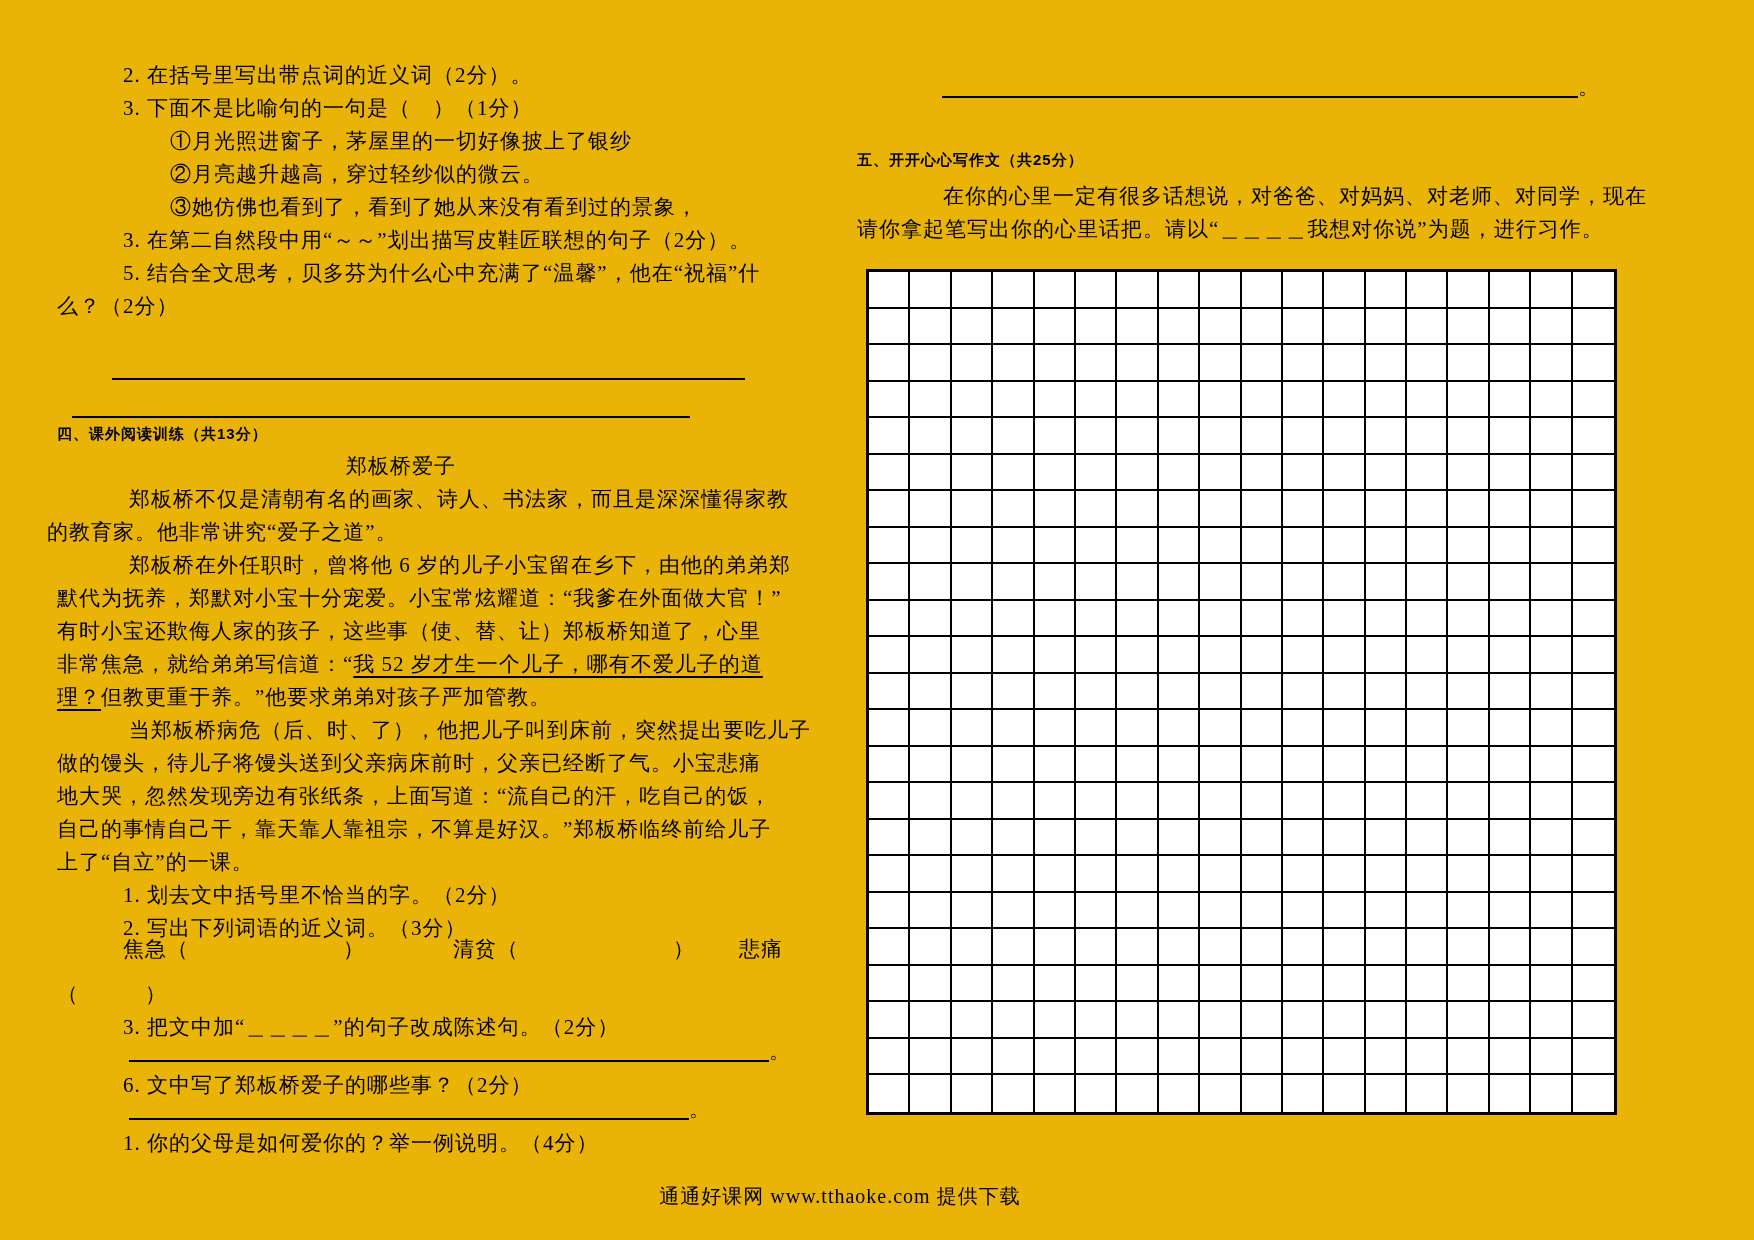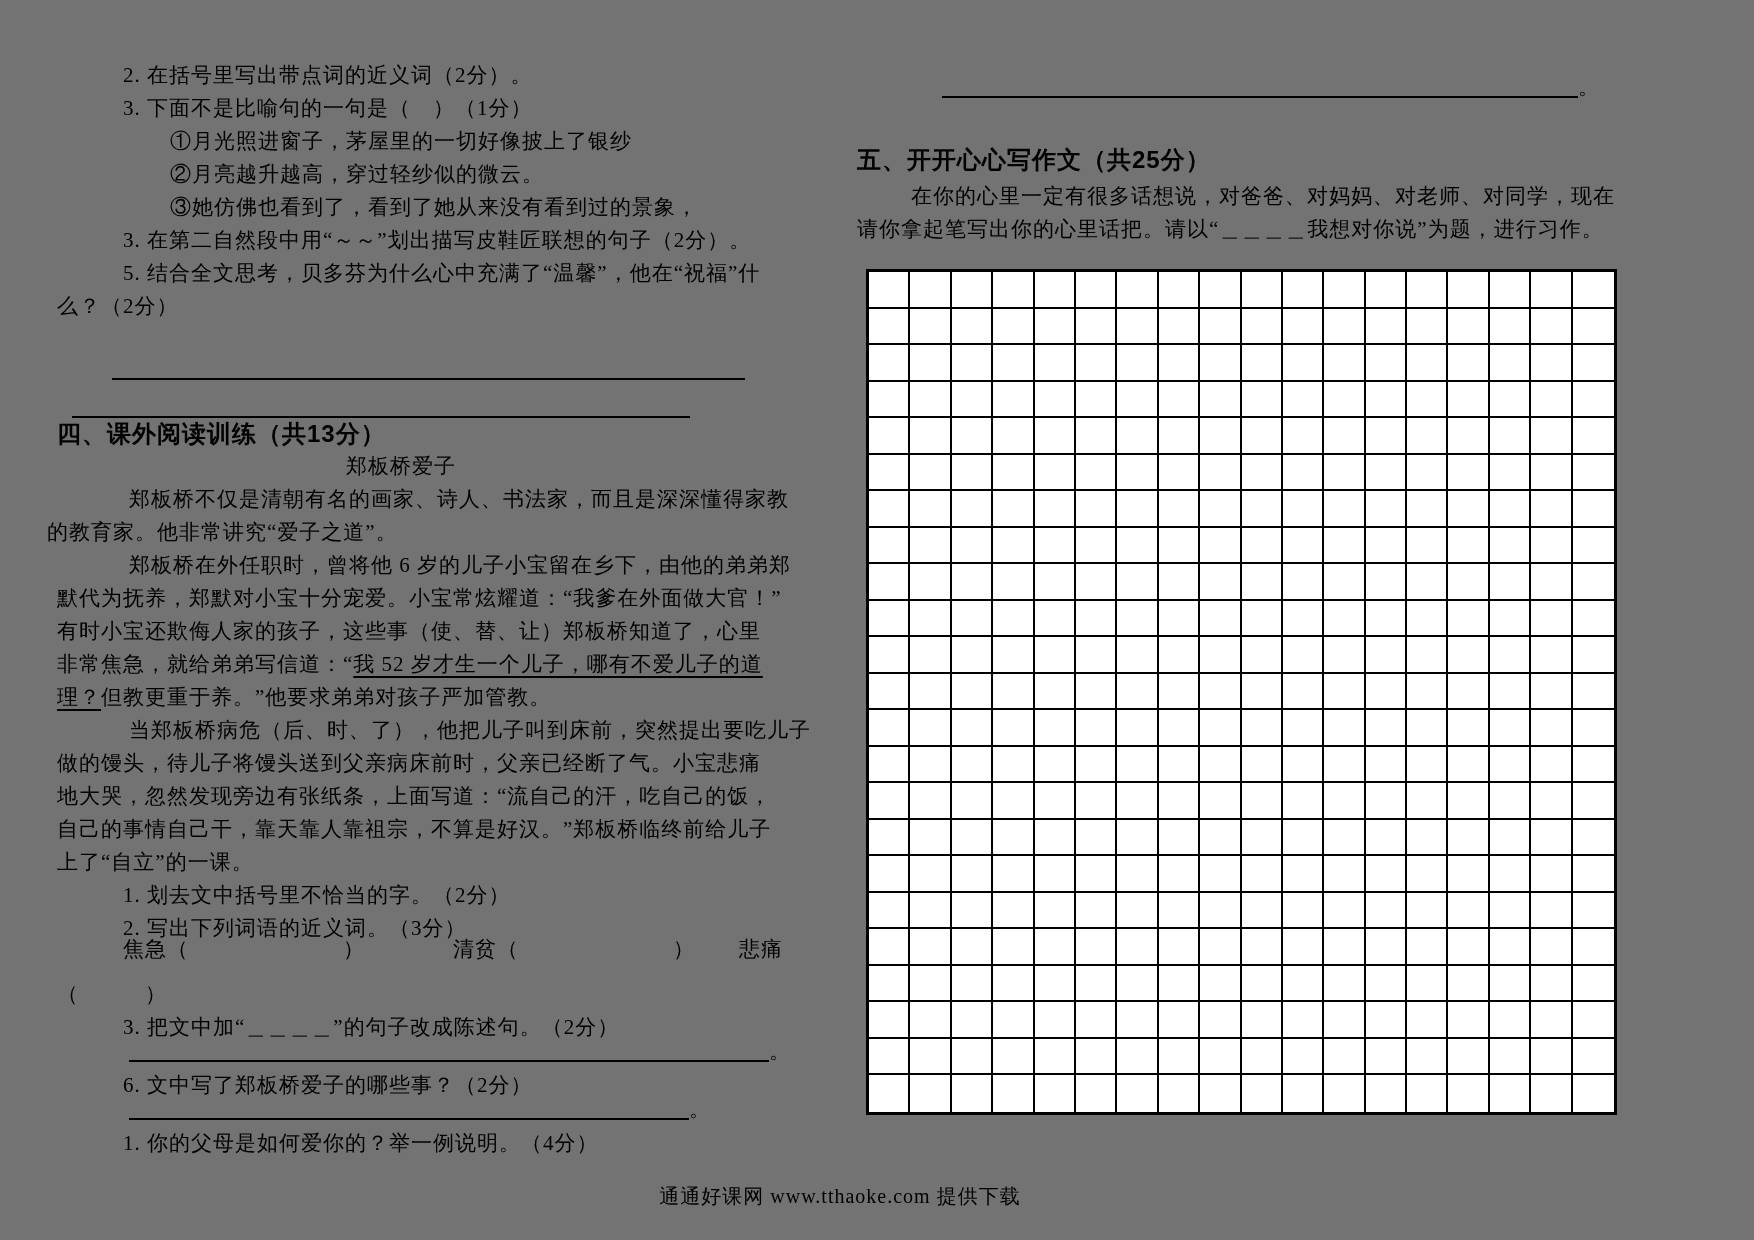--- a/index.html
+++ b/index.html
@@ -1,28 +1,28 @@
 <!DOCTYPE html>
 <html><head>
 <meta charset="utf-8">
 <style>
   html,body{margin:0;padding:0;}
   body{
     width:1754px;height:1240px;position:relative;background:#ffffff;
     font-family:"Liberation Serif","DejaVu Serif",serif;
     color:#000;
   }
-  .page{position:absolute;inset:0;background:#737373;overflow:hidden;}
+  .page{position:absolute;inset:0;background:#eab308;overflow:hidden;}
   .line{
     position:absolute;font-size:21px;line-height:27px;white-space:nowrap;
     letter-spacing:1px;
   }
   .bold-heading{
     font-family:"Liberation Sans","DejaVu Sans",sans-serif;
-    font-weight:bold;font-size:24px;letter-spacing:1px;
+    font-weight:bold;font-size:15px;letter-spacing:1px;
   }
   .centered{text-align:center;white-space:nowrap;}
   .ansline{
     position:absolute;display:flex;align-items:flex-end;height:22px;
     font-size:21px;line-height:22px;
   }
   .ansline .rule{
     display:inline-block;border-bottom:2px solid #000;height:20px;
   }
   .ul{ text-decoration:underline; text-underline-offset:5px;text-align:center; }
@@ -96,21 +96,21 @@
     <div class="line" style="top:1130px;left:123px">1. 你的父母是如何爱你的？举一例说明。（4分）</div>
   </div>
 
   <div>
     <div class="ansline" style="top:76px;left:942px">
         <span class="rule" style="width:636px"></span>
         <span>。</span>
       </div>
 
     <div class="line bold-heading" style="top:146px;left:857px">五、开开心心写作文（共25分）</div>
-    <div class="line" style="top:183px;left:911px">在你的心里一定有很多话想说，对爸爸、对妈妈、对老师、对同学，现在</div>
+    <div class="line" style="top:183px;left:943px">在你的心里一定有很多话想说，对爸爸、对妈妈、对老师、对同学，现在</div>
     <div class="line" style="top:216px;left:857px">请你拿起笔写出你的心里话把。请以“＿＿＿＿我想对你说”为题，进行习作。</div>
 
     <div class="essay-grid" style="grid-template-columns: repeat(18, 41.4px);">
         <div class="gcell"></div>
         <div class="gcell"></div>
         <div class="gcell"></div>
         <div class="gcell"></div>
         <div class="gcell"></div>
         <div class="gcell"></div>
         <div class="gcell"></div>

